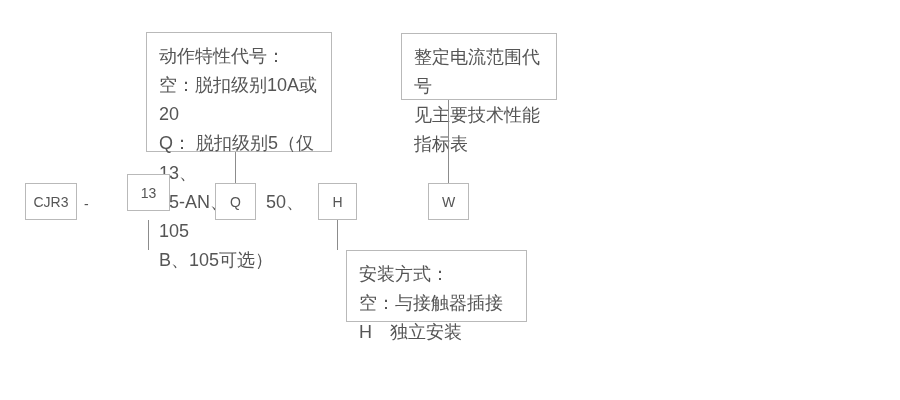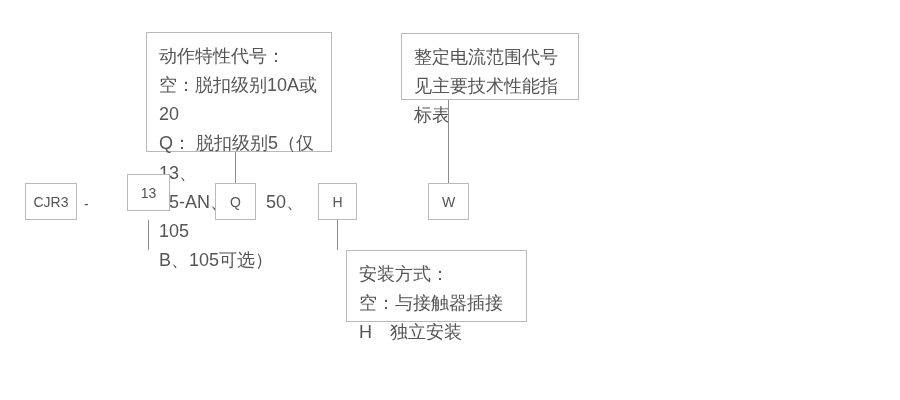--- a/index.html
+++ b/index.html
@@ -52,21 +52,21 @@
 <body>
 
 <div id="canvas">
 
   <div class="box note" style="left:122px; top:32px; width:186px; height:120px;">动作特性代号：
 空：脱扣级别10A或20
 Q： 脱扣级别5（仅13、
 25-AN、25、50、105
 B、105可选）</div>
 
-  <div class="box note" style="left:377px; top:33px; width:178px; height:67px;font-family:Liberation Serif, serif;">整定电流范围代号
+  <div class="box note" style="left:377px; top:33px; width:156px; height:67px;font-family:Liberation Serif, serif;">整定电流范围代号
 见主要技术性能指标表</div>
 
   <div class="connector" style="left:235px; top:152px; height:31px;"></div>
 
   <div class="connector" style="left:448px; top:100px; height:83px;"></div>
 
   <div class="box code-box" style="left:25px; top:183px; width:52px; height:37px;">CJR3</div>
 
   <div class="sep" style="left:84px; top:197px;">-</div>
 

